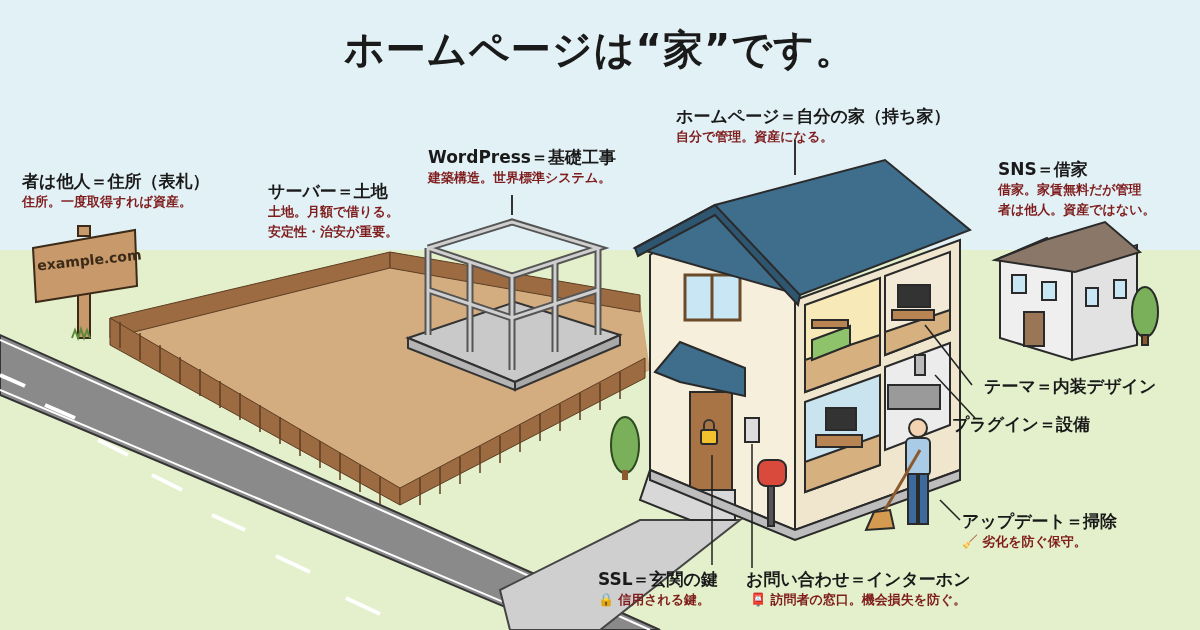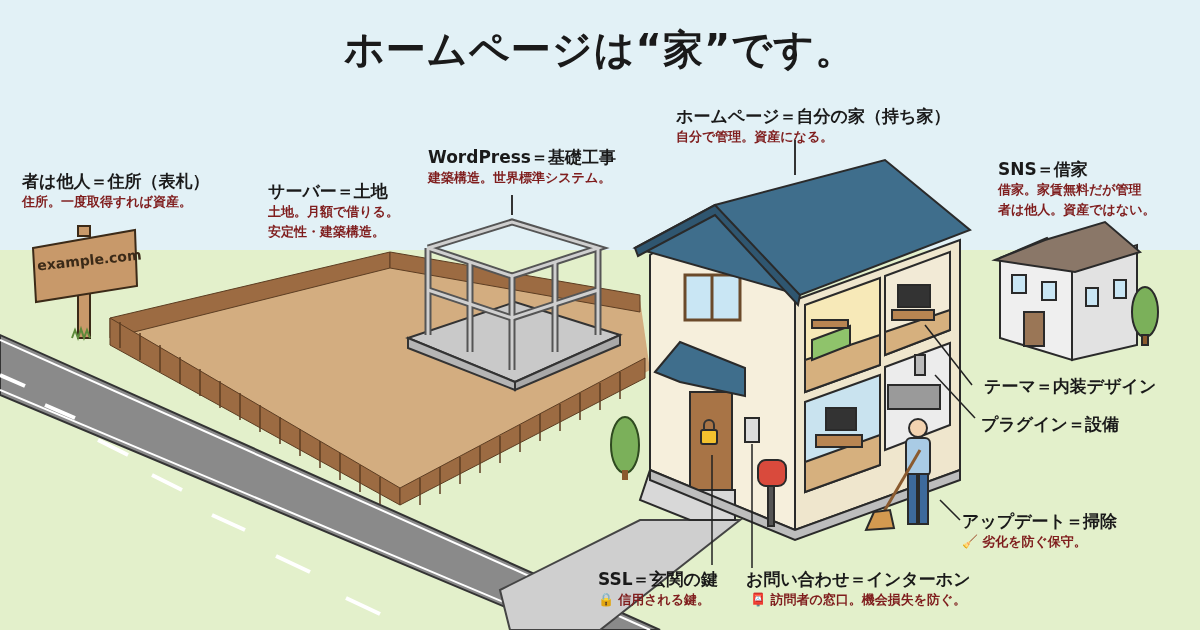--- a/index.html
+++ b/index.html
@@ -210,21 +210,21 @@
   <div class="title">ホームページは“家”です。</div>
 
   <div class="lbl" style="left:22px;top:170px;">
     <div class="h">者は他人＝住所（表札）</div>
     <div class="d">住所。一度取得すれば資産。</div>
   </div>
 
   <div class="lbl" style="left:252px;top:180px;margin-left:16px;">
     <div class="h">サーバー＝土地</div>
     <div class="d">土地。月額で借りる。</div>
-    <div class="d">安定性・建築構造。</div>
+    <div class="d">安定性・治安が重要。</div>
   </div>
 
   <div class="lbl" style="left:428px;top:146px;">
     <div class="h">WordPress＝基礎工事</div>
     <div class="d">建築構造。世界標準システム。</div>
   </div>
 
   <div class="lbl" style="left:676px;top:105px;">
     <div class="h">ホームページ＝自分の家（持ち家）</div>
     <div class="d">自分で管理。資産になる。</div>
@@ -233,21 +233,21 @@
   <div class="lbl" style="left:998px;top:158px;">
     <div class="h">SNS＝借家</div>
     <div class="d">借家。家賃無料だが管理</div>
     <div class="d">者は他人。資産ではない。</div>
   </div>
 
   <div class="lbl" style="left:984px;top:377px;font-family:Liberation Mono, monospace;">
     <div class="h">テーマ＝内装デザイン</div>
   </div>
 
-  <div class="lbl" style="left:981px;top:413px;">
+  <div class="lbl" style="left:952px;top:413px;">
     <div class="h">プラグイン＝設備</div>
   </div>
 
   <div class="lbl" style="left:962px;top:510px;">
     <div class="h">アップデート＝掃除</div>
     <div class="d">
       <span class="ico">🧹</span><span>劣化を防ぐ保守。</span>
     </div>
   </div>
 

